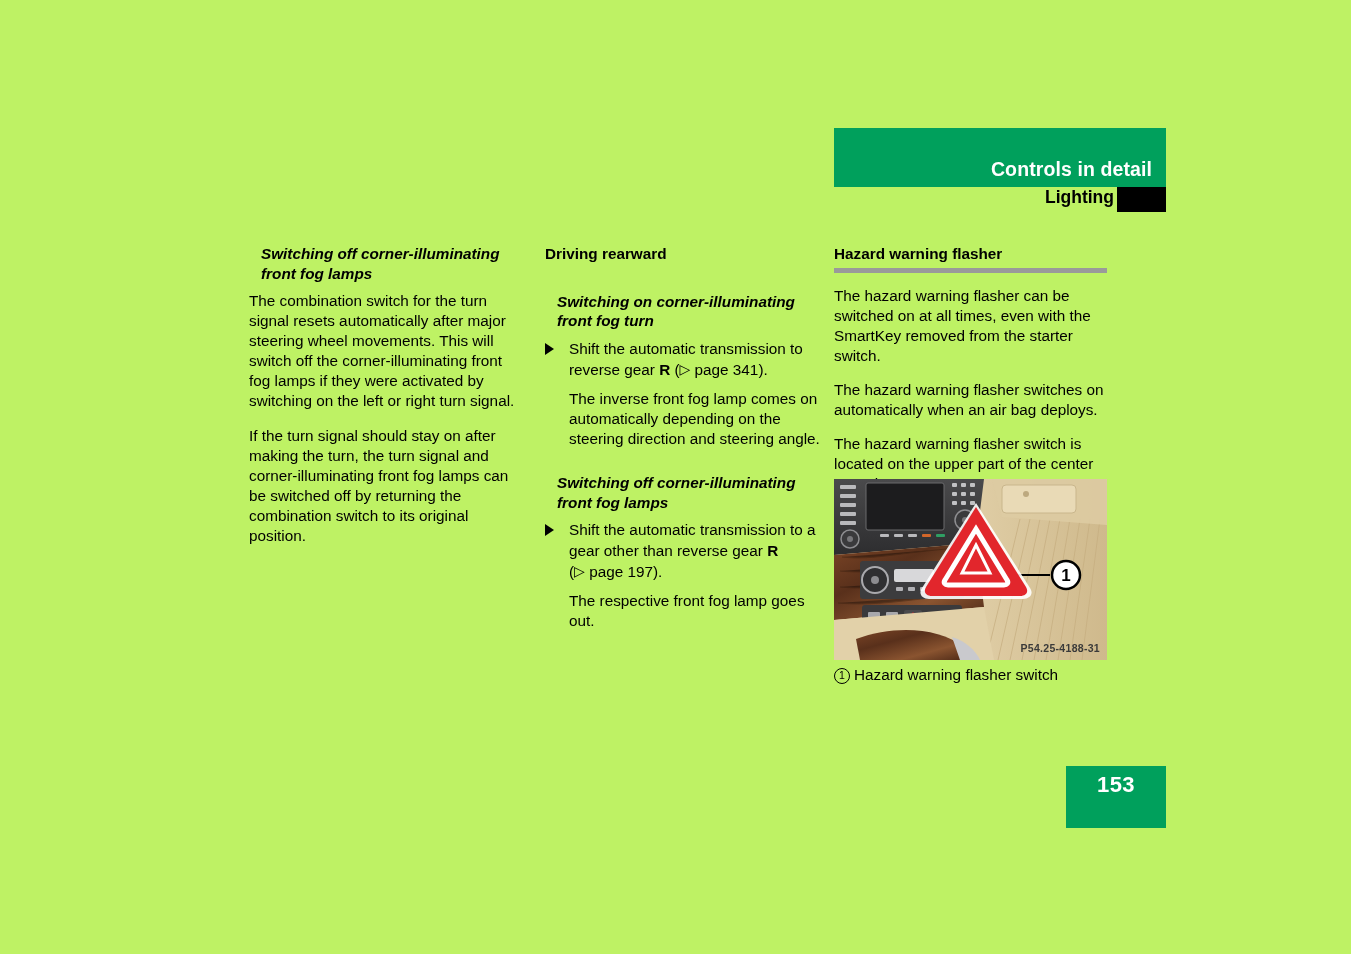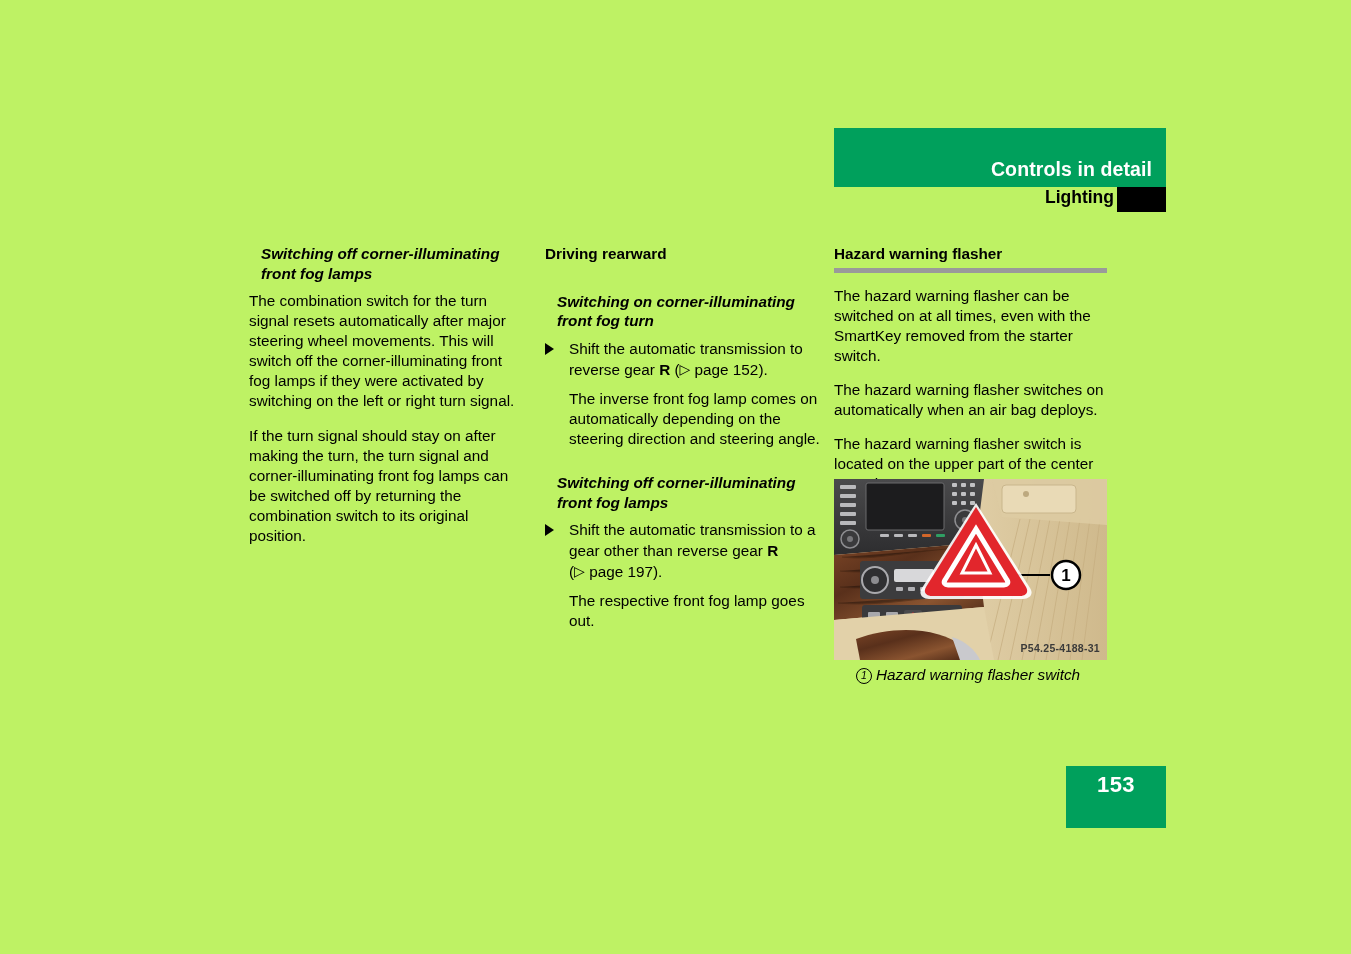--- a/index.html
+++ b/index.html
@@ -135,27 +135,26 @@
   .figure {
     position: absolute;
     left: 834px;
     top: 479px;
     width: 273px;
     height: 181px;
   }
   .figure svg { display: block; }
   .fig-caption {
     position: absolute;
-    left: 856px;
+    left: 834px;
     top: 665px;
     width: 280px;
     font-size: 15.3px;
     line-height: 20px;
     white-space: nowrap;
-    font-style: italic;
   }
   .circnum {
     display: inline-block;
     width: 14px;
     height: 14px;
     line-height: 13px;
     border: 1px solid #000;
     border-radius: 50%;
     text-align: center;
     font-size: 10.5px;
@@ -211,21 +210,21 @@
 
   <div class="col col-mid">
     <h3 class="sub-plain">Driving rearward</h3>
 
     <div class="spacer-20"></div>
 
     <h3 class="sub-italic">Switching on corner-illuminating front fog turn</h3>
 
     <div class="step">
       <span class="bullet"></span>
-      <span>Shift the automatic transmission to reverse gear </span><span class="bold">R</span><span> (</span><span class="tri-open">▷</span><span> page 152).</span>
+      <span>Shift the automatic transmission to reverse gear </span><span class="bold">R</span><span> (</span><span class="tri-open">▷</span><span> page 341).</span>
     </div>
 
     <div class="step-cont">The inverse front fog lamp comes on automatically depending on the steering direction and steering angle.</div>
 
     <div class="spacer-14"></div>
 
     <h3 class="sub-italic">Switching off corner-illuminating front fog lamps</h3>
 
     <div class="step">
       <span class="bullet"></span>

